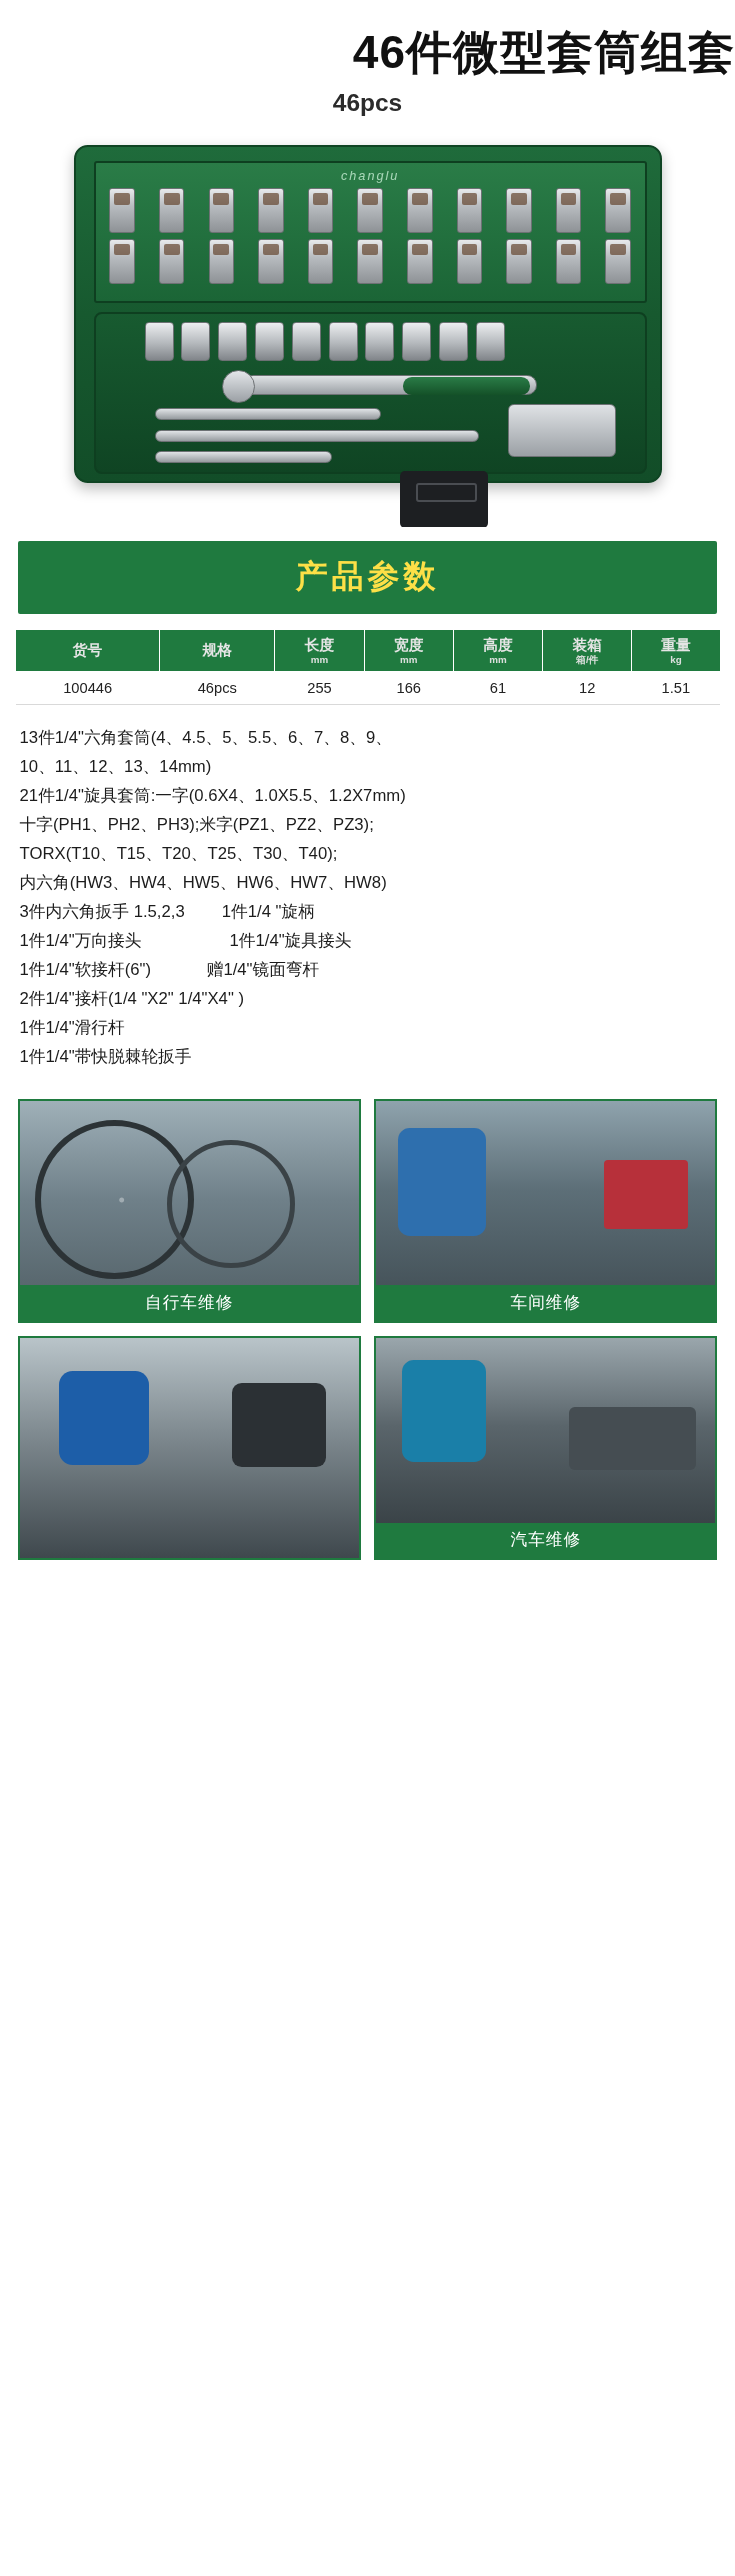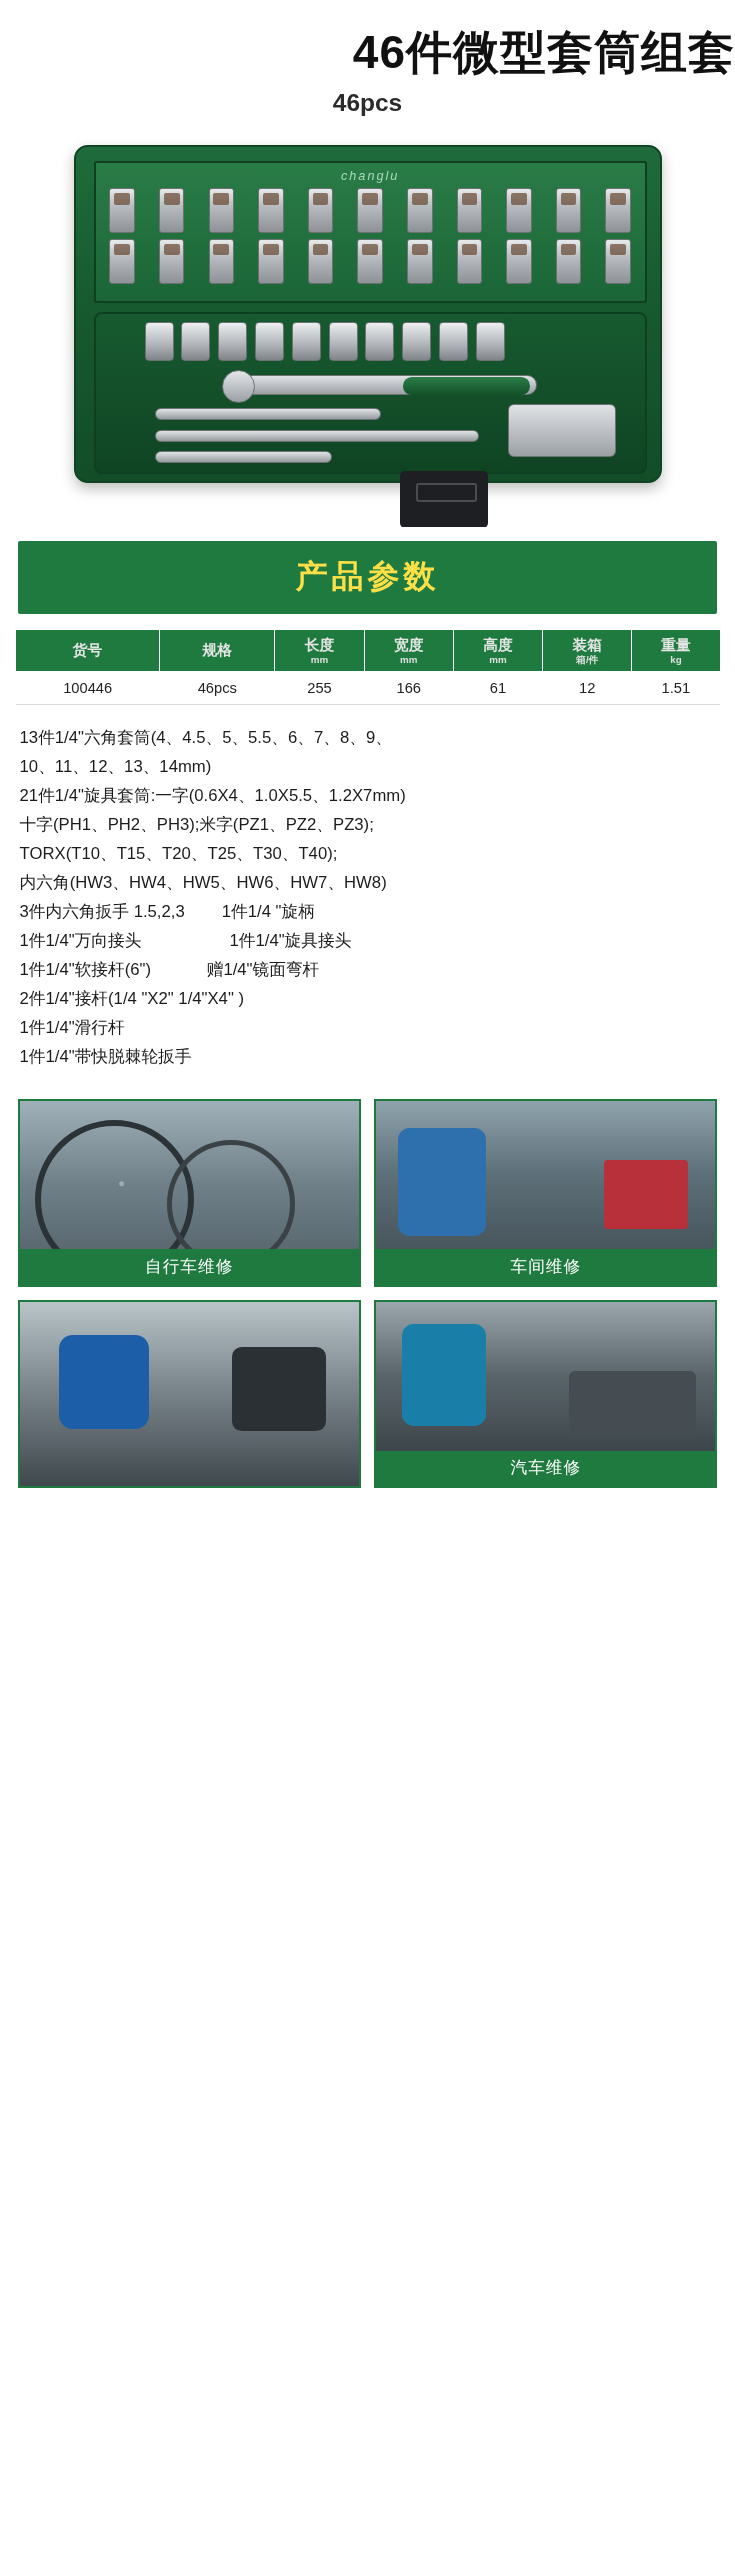--- a/index.html
+++ b/index.html
@@ -184,21 +184,21 @@
 
   
   .scenes {
     padding: 17.7px 17.7px 23.5px 17.7px;
     display: grid;
     grid-template-columns: 1fr 1fr;
     gap: 13.7px;
   }
   .scene {
     position: relative;
-    height: 188px;
+    height: 224px;
     border: 2.9px solid #1f7a3f;
     overflow: hidden;
     background: #cfd6d9;
   }
   .scene-img { position: absolute; inset: 0; }
   .scene-cap {
     position: absolute;
     left: 0; right: 0; bottom: 0;
     background: #1f7a3f;
     color: #fff;

